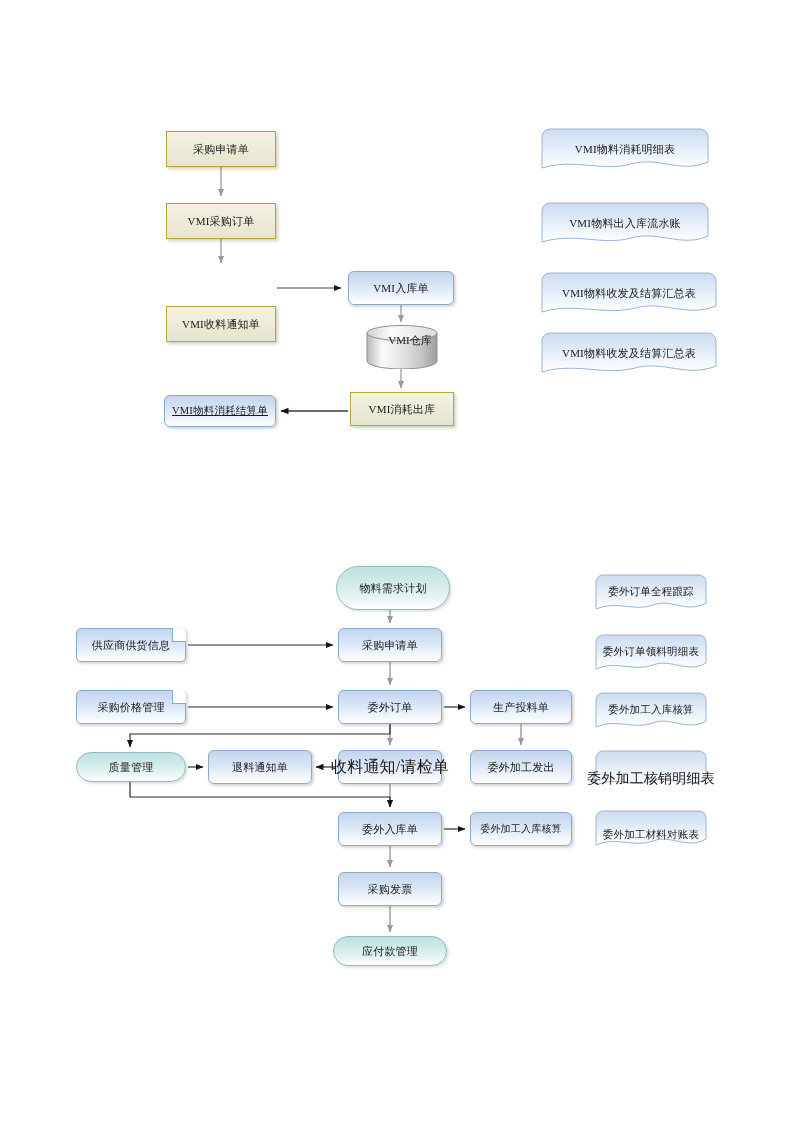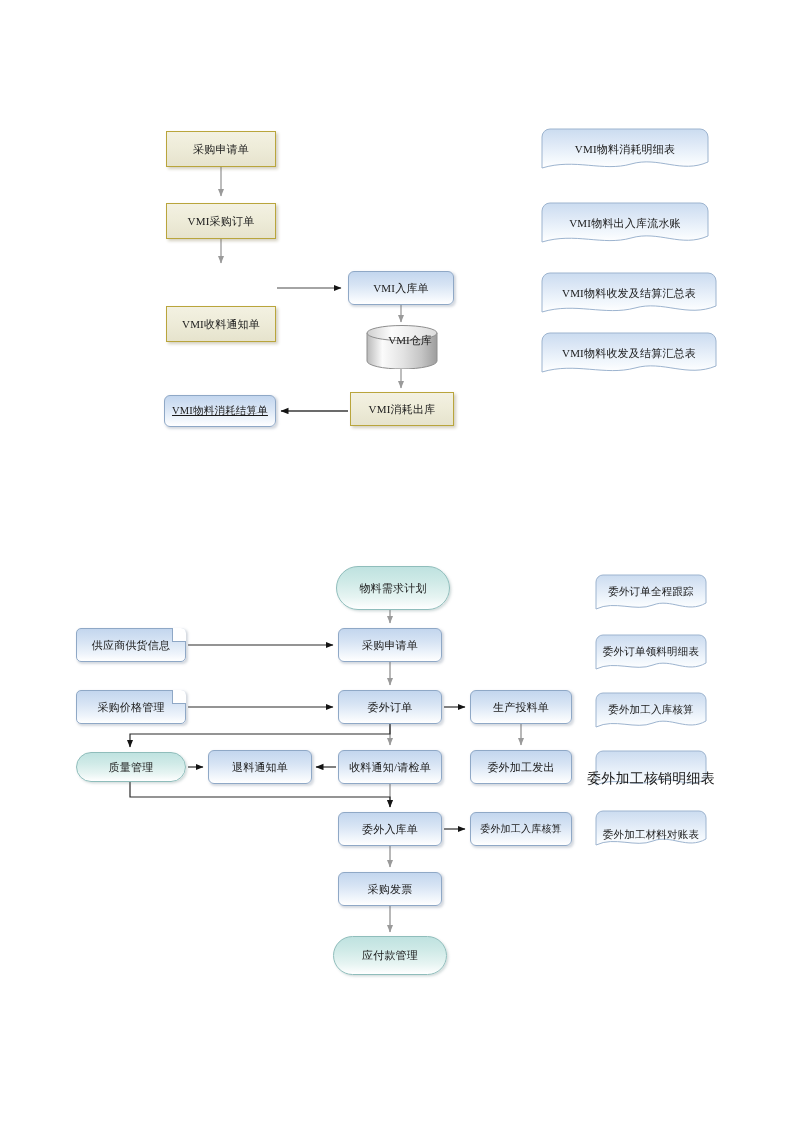--- a/index.html
+++ b/index.html
@@ -270,33 +270,33 @@
   </div>
 
   <div class="node n-blue" style="left:338px;top:628px;width:104px;height:34px;">
     <span>采购申请单</span>
   </div>
 
   <div class="node n-blue" style="left:338px;top:690px;width:104px;height:34px;">
     <span>委外订单</span>
   </div>
 
-  <div class="node n-blue" style="left:338px;top:750px;width:104px;height:34px;font-size:11px;">
+  <div class="node n-blue" style="left:338px;top:750px;width:104px;height:34px;font-size:16px;">
     <span>收料通知/请检单</span>
   </div>
 
   <div class="node n-blue" style="left:338px;top:812px;width:104px;height:34px;">
     <span>委外入库单</span>
   </div>
 
   <div class="node n-blue" style="left:338px;top:872px;width:104px;height:34px;">
     <span>采购发票</span>
   </div>
 
-  <div class="node n-stadium" style="left:333px;top:936px;width:114px;height:39px;">
+  <div class="node n-stadium" style="left:333px;top:936px;width:114px;height:30px;">
     <span>应付款管理</span>
   </div>
 
   <div class="n-fold node" style="left:76px;top:628px;width:110px;height:34px;">
     <span class="fold-corner"></span>
     <span>供应商供货信息</span>
   </div>
 
   <div class="n-fold node" style="left:76px;top:690px;width:110px;height:34px;">
     <span class="fold-corner"></span>

